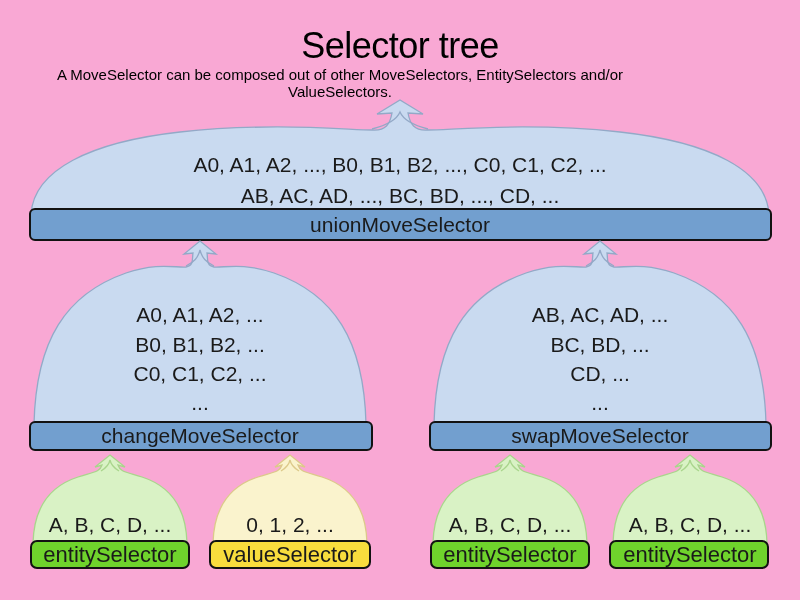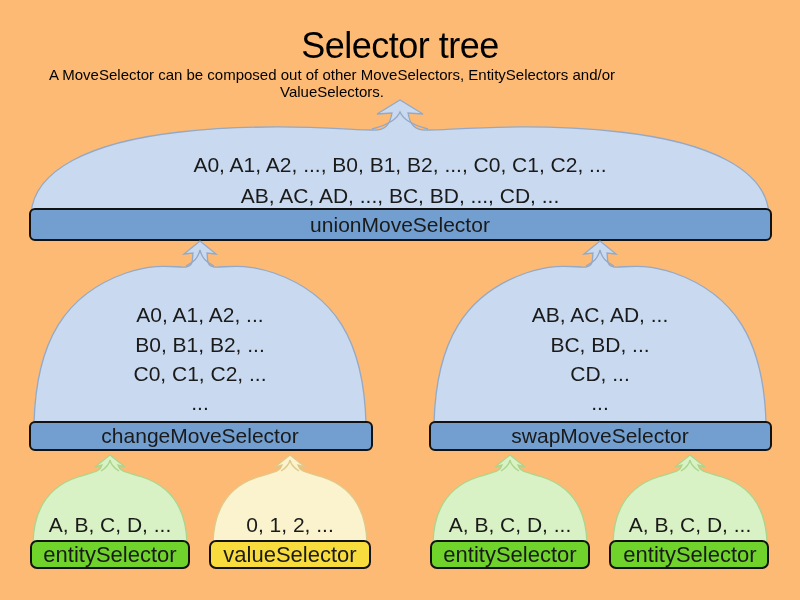--- a/index.html
+++ b/index.html
@@ -1,20 +1,20 @@
 <!DOCTYPE html>
 <html><head>
 <meta charset="utf-8">
 <style>
   html, body { margin: 0; padding: 0; background: #ffffff; }
   .stage {
     position: relative;
     width: 800px;
     height: 600px;
-    background: #fdba74;
+    background: #f9a8d4;
     overflow: hidden;
     font-family: "Liberation Sans", sans-serif;
   }
   .title {
     position: absolute;
     top: 28px;
     left: 0;
     width: 800px;
     text-align: center;
     font-size: 36px;
@@ -24,20 +24,21 @@
   }
   .subtitle {
     position: absolute;
     top: 67px;
     left: 0;
     width: 664px;
     text-align: center;
     font-size: 15px;
     line-height: 1.1;
     color: #000000;
+    padding-left: 8px;
   }
   svg.canvas { position: absolute; top: 0; left: 0; }
   .cloud { stroke-width: 1.3; }
   .cloud.blue   { stroke: #93a9c7; }
   .cloud.green  { stroke: #a9d58c; }
   .cloud.yellow { stroke: #dcc98a; }
   .seam { fill: none; stroke-width: 1.3; }
   .seam.blue   { stroke: #93a9c7; }
   .seam.green  { stroke: #a9d58c; }
   .seam.yellow { stroke: #dcc98a; }

